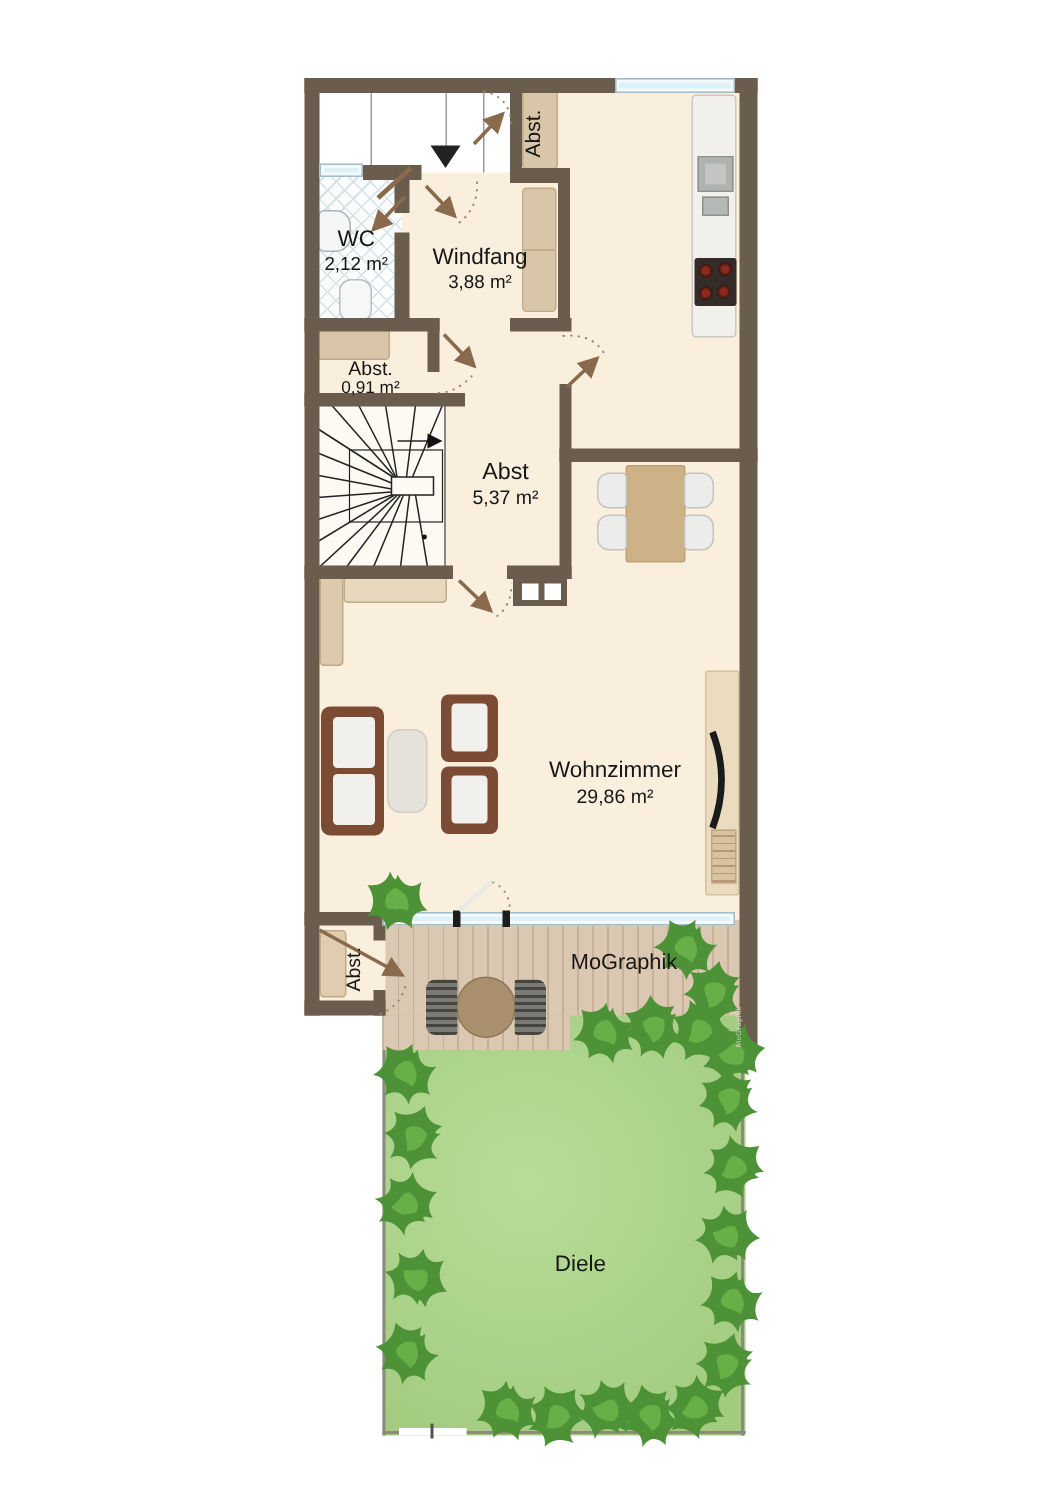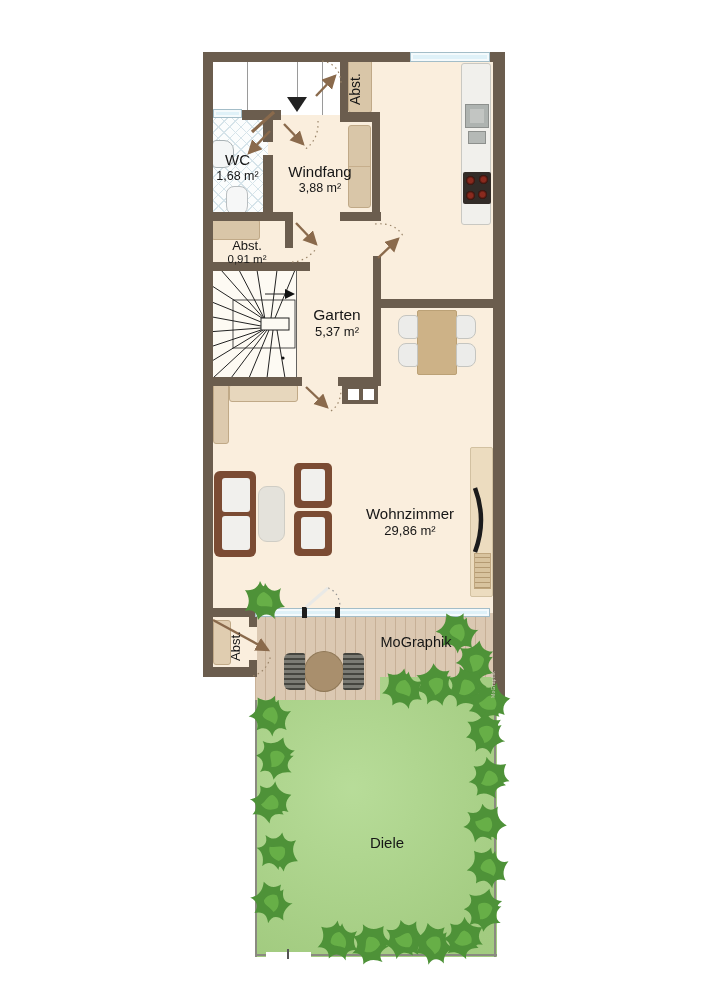--- a/index.html
+++ b/index.html
@@ -228,33 +228,33 @@
     <use href="#plant" x="484" y="911" transform="rotate(75 484 911)"></use>
     <use href="#plant" x="339" y="941" transform="rotate(10 339 941)"></use>
     <use href="#plant" x="371" y="945" transform="rotate(95 371 945)"></use>
     <use href="#plant" x="404" y="940" transform="rotate(150 404 940)"></use>
     <use href="#plant" x="434" y="945" transform="rotate(45 434 945)"></use>
     <use href="#plant" x="463" y="939" transform="rotate(120 463 939)"></use>
   </svg>
 
   <div class="lbl" style="left:205px;top:151px;width:65px;">
     <div class="nm">WC</div>
-    <div class="ar">1,68 m²</div>
+    <div class="ar">2,12 m²</div>
   </div>
   <div class="lbl" style="left:268px;top:163px;width:104px;">
     <div class="nm">Windfang</div>
     <div class="ar">3,88 m²</div>
   </div>
   <div class="vlbl" style="left:347px;top:66px;height:46px;width:18px;">Abst.</div>
   <div class="lbl" style="left:208px;top:238px;width:78px;">
     <div class="nm" style="font-size:13px;">Abst.</div>
     <div class="ar" style="font-size:11.5px;">0,91 m²</div>
   </div>
   <div class="lbl" style="left:292px;top:306px;width:90px;">
-    <div class="nm" style="font-size:15.5px;">Garten</div>
+    <div class="nm" style="font-size:15.5px;">Abst</div>
     <div class="ar" style="font-size:13px;text-align:center;">5,37 m²</div>
   </div>
   <div class="lbl" style="left:335px;top:505px;width:150px;">
     <div class="nm" style="font-size:15px;">Wohnzimmer</div>
     <div class="ar" style="font-size:13px;">29,86 m²</div>
   </div>
   <div class="vlbl" style="left:228px;top:620px;height:52px;width:17px;font-size:13px;">Abst.</div>
   <div class="lbl" style="left:372px;top:634px;width:88px;">
     <div class="nm" style="font-size:14.5px;">MoGraphik</div>
   </div>

